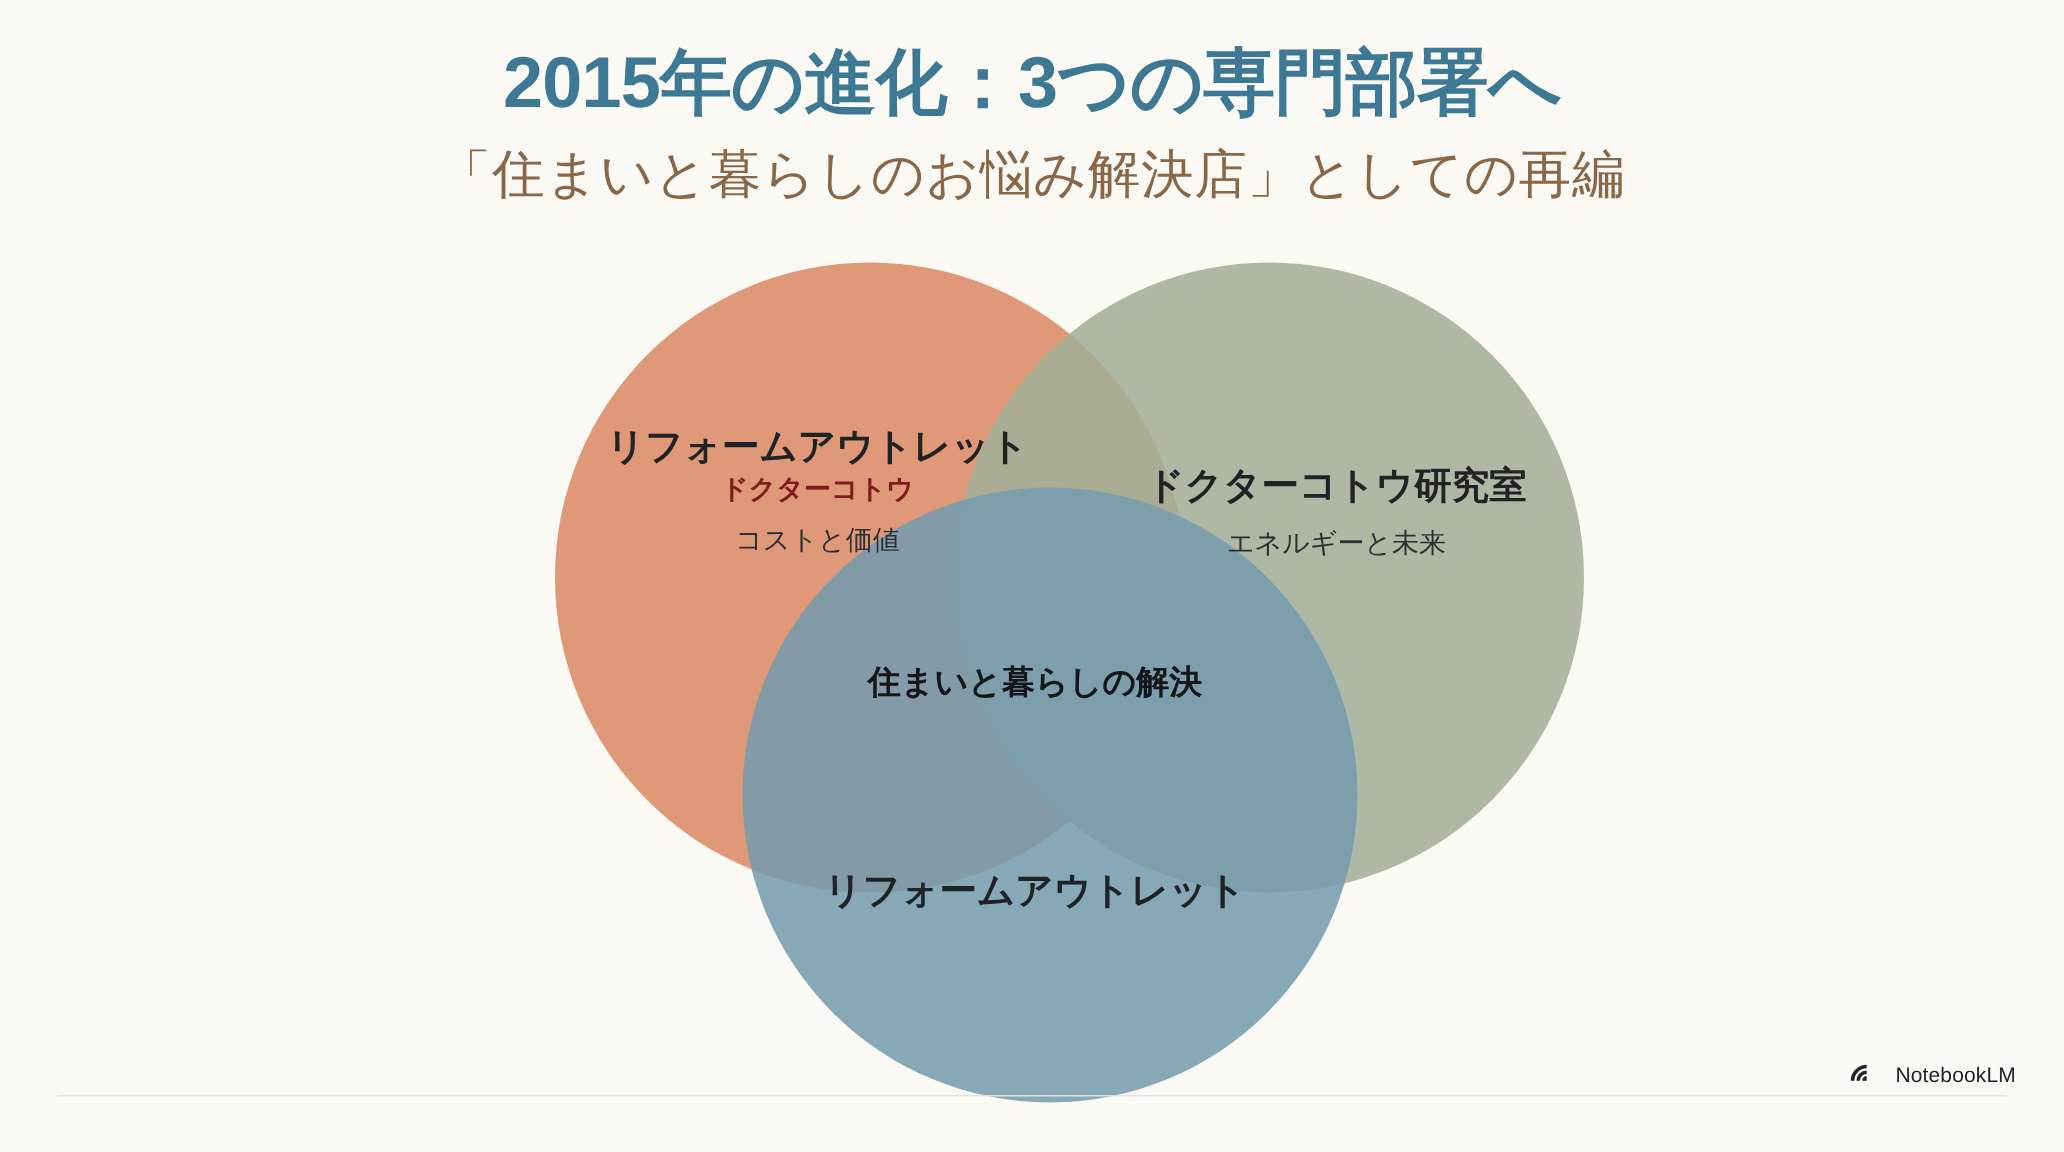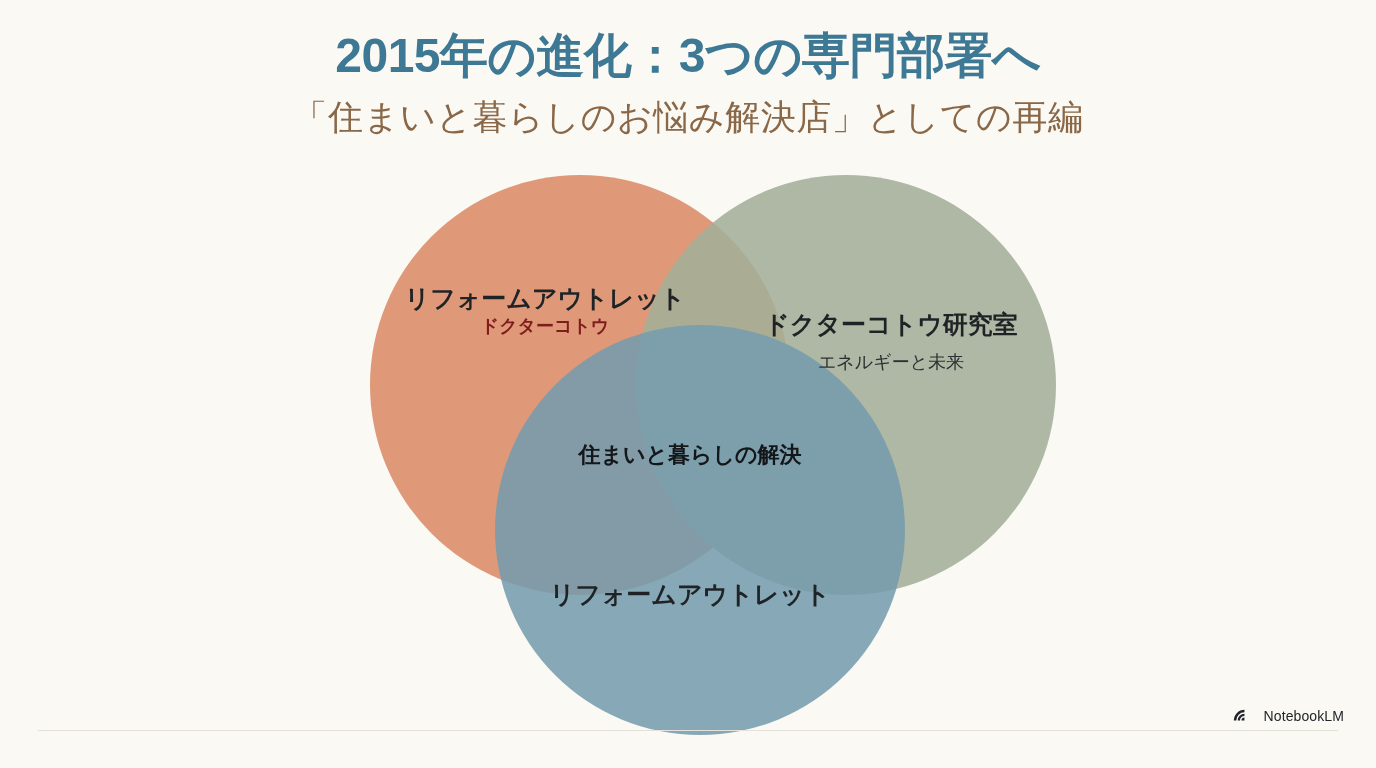--- a/index.html
+++ b/index.html
@@ -189,20 +189,21 @@
         <circle id="venn-circle-right" cx="846" cy="385" r="210" fill="#A8B4A1" fill-opacity="0.88"></circle>
         <circle id="venn-circle-bottom" cx="700" cy="530" r="205" fill="#79A0B6" fill-opacity="0.88"></circle>
       </g>
     </svg>
 
     <div class="venn-labels">
 
       <div class="venn-label" id="label-left">
         <div class="lbl-title">リフォームアウトレット</div>
         <div class="lbl-title-2">ドクターコトウ</div>
+        <div class="lbl-sub">コストと価値</div>
       </div>
 
       <div class="venn-label" id="label-right">
         <div class="lbl-title">ドクターコトウ研究室</div>
         <div class="lbl-sub">エネルギーと未来</div>
       </div>
 
       <div class="venn-label" id="label-center">
         <div class="lbl-title">住まいと暮らしの解決</div>
       </div>

